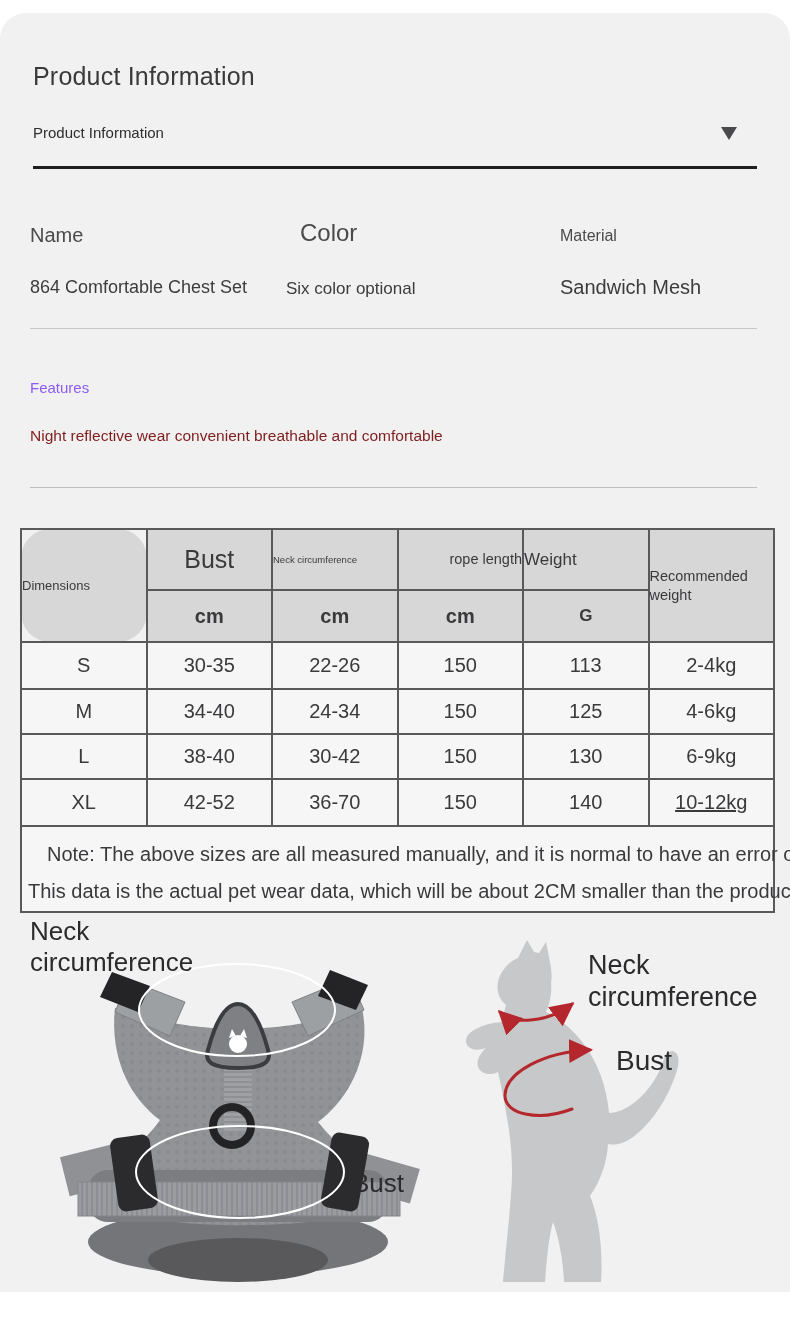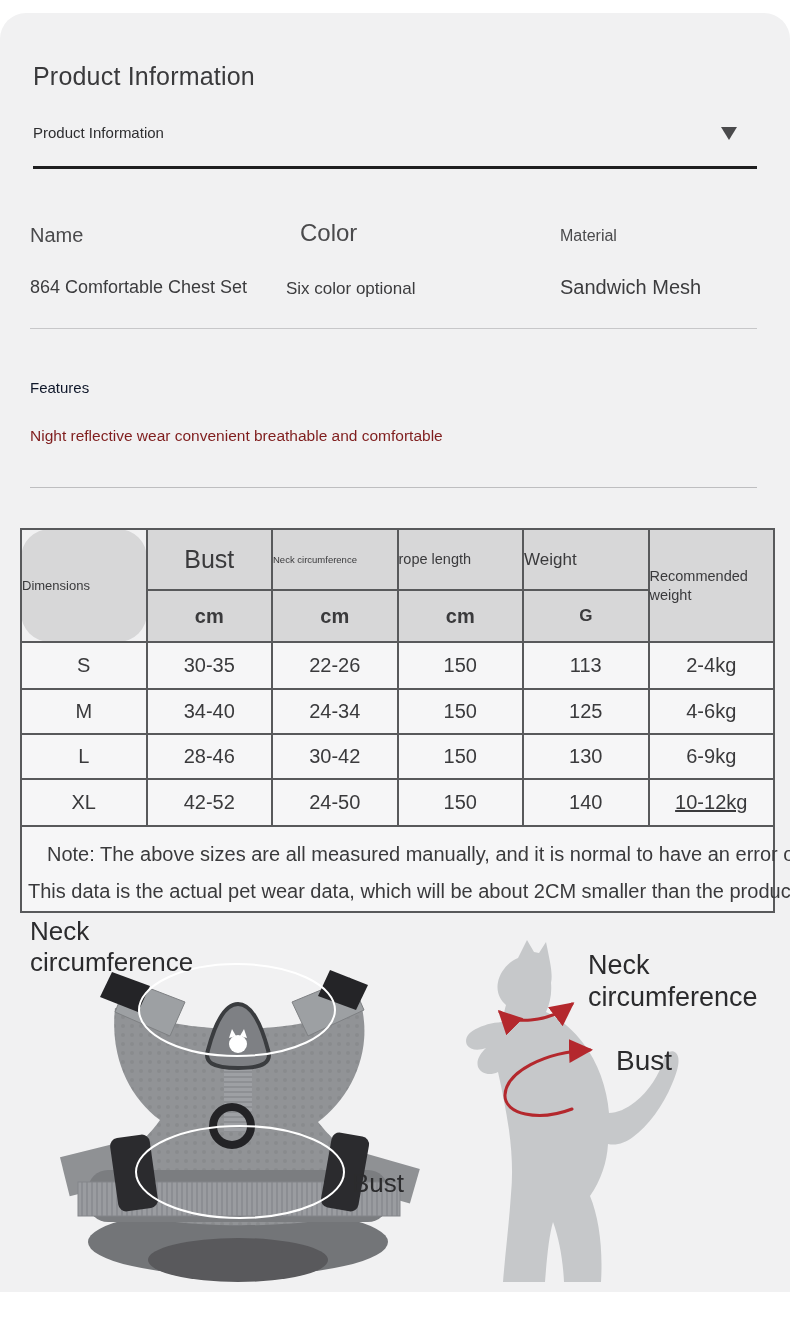--- a/index.html
+++ b/index.html
@@ -14,31 +14,31 @@
   .rule-strong{left:33px;top:166px;width:724px;height:3px;background:#1f1f20;}
   .rule-light{height:1px;background:#c7c7c9;}
   .lbl{color:#4a4a4c;}
   .val{color:#3c3c3e;}
   .name-label{left:30px;top:224px;font-size:20px;}
   .color-label{left:300px;top:219px;font-size:24px;}
   .material-label{left:560px;top:227px;font-size:16px;}
   .name-value{left:30px;top:277px;font-size:18px;}
   .color-value{left:286px;top:279px;font-size:17px;}
   .material-value{left:560px;top:276px;font-size:20px;}
-  .features-label{left:30px;top:379px;font-size:15px;color:#0f172a;}
+  .features-label{left:30px;top:379px;font-size:15px;color:#8b5cf6;}
   .features-value{left:30px;top:427px;font-size:15.5px;color:#7f1d1d;}
 
   table.size{position:absolute;left:20px;top:528px;width:755px;border-collapse:collapse;table-layout:fixed;}
   table.size td,table.size th{border:2px solid #58595b;font-weight:400;color:#3a3a3c;padding:0;}
   table.size th{background:#d7d7d8;}
   table.size td{background:#f6f6f7;text-align:center;font-size:20px;}
   .h-dim{font-size:13px;text-align:left;border-radius:29px;}
   .h-bust{font-size:25px;text-align:center;height:59px;}
   .h-neck{font-size:9.5px;line-height:1.25;text-align:left;padding-left:26px;}
-  .h-rope{font-size:14.5px;line-height:1.2;text-align:left;padding-left:20px;}
+  .h-rope{font-size:14.5px;line-height:1.2;text-align:right;padding-left:20px;}
   .h-weight{font-size:17px;text-align:left;}
   .h-reco{font-size:14.5px;line-height:1.25;text-align:left;padding-left:9px;margin-left:26px;}
   .h-unit{font-size:20px;font-weight:700 !important;text-align:center;height:50px;}
   .h-unit.g{font-size:17px;}
   tr.body-row td{height:43px;}
   tr.body-row.first td,tr.body-row.last td{height:45px;}
   td.reco0{font-size:31px;text-align:right;padding-right:1px;}
   td.reco1{font-size:26px;}
   td.reco2{font-size:26px;}
   td.reco3{font-size:29px;text-align:right;padding-right:1px;text-decoration:underline;}
@@ -116,30 +116,30 @@
       <tr class="body-row">
         <td>M</td>
         <td>34-40</td>
         <td>24-34</td>
         <td>150</td>
         <td>125</td>
         <td class="reco1">4-6kg</td>
       </tr>
       <tr class="body-row">
         <td>L</td>
-        <td>28-46</td>
+        <td>38-40</td>
         <td>30-42</td>
         <td>150</td>
         <td>130</td>
         <td class="reco2">6-9kg</td>
       </tr>
       <tr class="body-row last">
         <td>XL</td>
         <td>42-52</td>
-        <td>24-50</td>
+        <td>36-70</td>
         <td>150</td>
         <td>140</td>
         <td class="reco3">10-12kg</td>
       </tr>
       <tr>
         <td colspan="6" class="notes-cell">
           <div class="note-line1">Note: The above sizes are all measured manually, and it is normal to have an error of 2-3cm (subject to actual physical measurement</div>
           <div class="note-line2">This data is the actual pet wear data, which will be about 2CM smaller than the product data (data update, and 2021.12.29)</div>
         </td>
       </tr>

